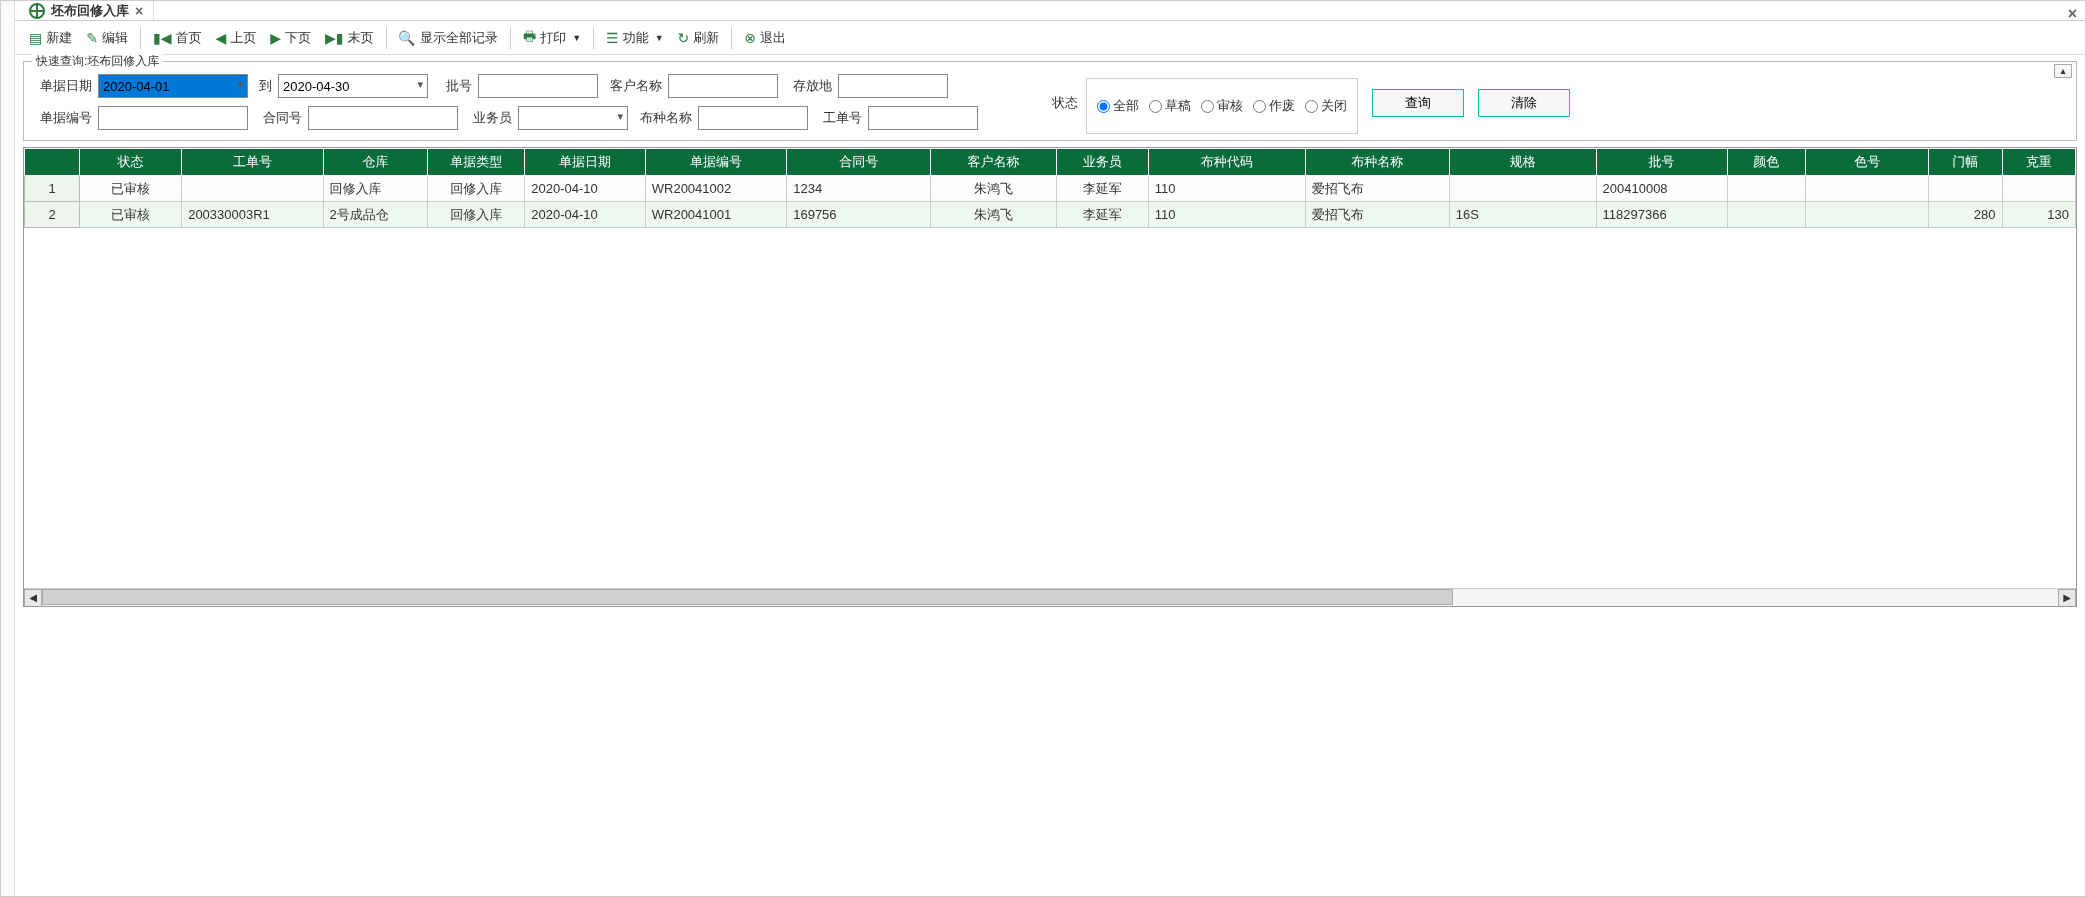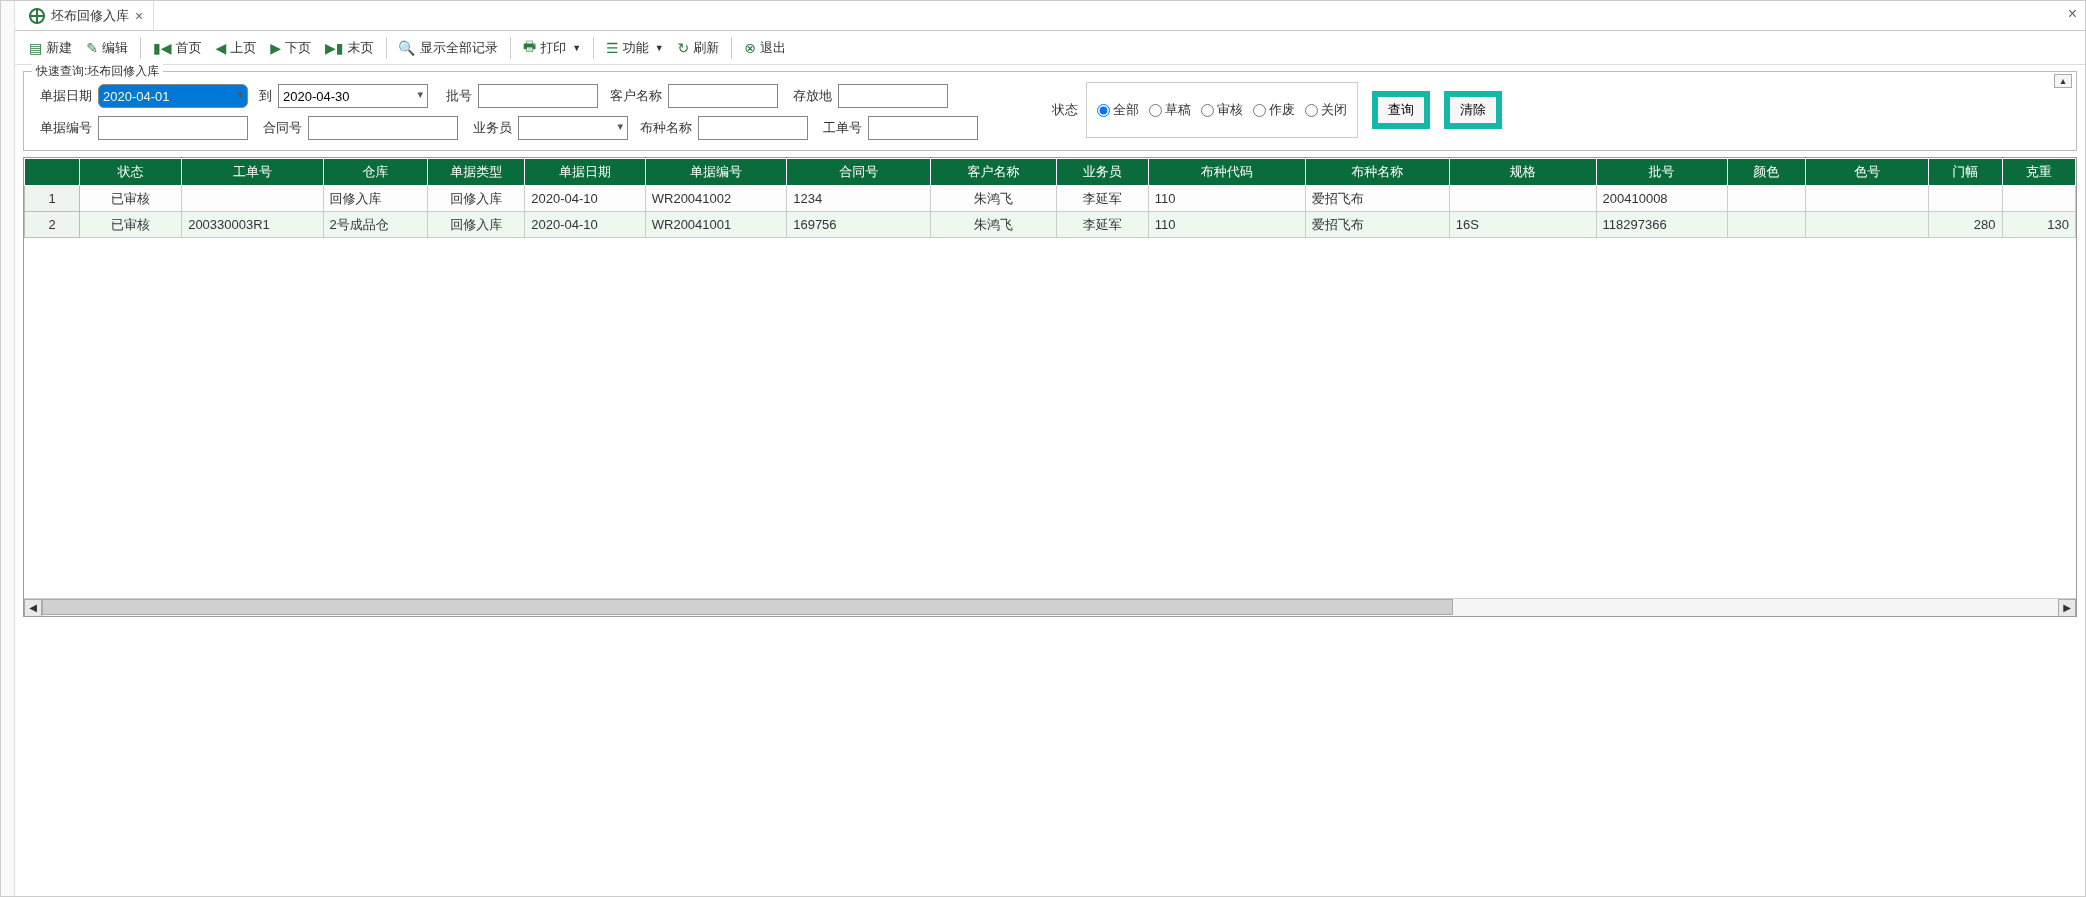--- a/index.html
+++ b/index.html
@@ -1,46 +1,46 @@
 <!DOCTYPE html>
 <html><head>
   <meta charset="utf-8">
   <style>
     * { box-sizing: border-box; margin: 0; padding: 0; }
     body { font-family: "Microsoft YaHei", "SimSun", sans-serif; font-size: 13px; background: #fff; color: #333; }
     .window { width: 2086px; height: 897px; border: 1px solid #ccc; position: relative; }
     
-    .tab-bar { height: 30px; border-bottom: 1px solid #ccc; display: flex; align-items: center; padding: 0 4px; position: relative; }
+    .tab-bar { height: 20px; border-bottom: 1px solid #ccc; display: flex; align-items: center; padding: 0 4px; position: relative; font-weight: bold; }
     .tab { display: flex; align-items: center; gap: 6px; padding: 4px 10px; border-right: 1px solid #ddd; height: 100%; }
     .tab .globe { width: 16px; height: 16px; border: 2px solid #2d7a3f; border-radius: 50%; position: relative; }
     .tab .globe::before { content: ''; position: absolute; top: -2px; left: 5px; width: 2px; height: 16px; background: #2d7a3f; }
     .tab .globe::after { content: ''; position: absolute; left: -2px; top: 5px; height: 2px; width: 16px; background: #2d7a3f; }
     .tab-close { cursor: pointer; font-size: 14px; color: #666; }
     .window-close { position: absolute; right: 8px; top: 4px; font-size: 16px; color: #666; cursor: pointer; }
     
     .toolbar { height: 34px; display: flex; align-items: center; padding: 0 8px; gap: 2px; border-bottom: 1px solid #ddd; }
     .tb-btn { display: flex; align-items: center; gap: 4px; padding: 3px 6px; cursor: pointer; border-radius: 2px; }
     .tb-sep { width: 1px; height: 22px; background: #ccc; margin: 0 4px; }
     .tb-icon { font-size: 14px; color: #2d7a3f; display: inline-block; }
     .dropdown-caret { font-size: 9px; color: #333; margin-left: 2px; }
     
     .query-panel { border: 1px solid #bbb; margin: 6px 8px; padding: 6px 10px 10px 10px; position: relative; }
     .query-legend { position: absolute; top: -9px; left: 8px; background: #fff; padding: 0 4px; font-size: 12px; }
     .query-collapse { position: absolute; top: 2px; right: 4px; width: 18px; height: 14px; border: 1px solid #aaa; text-align: center; font-size: 10px; line-height: 12px; cursor: pointer; background: #f5f5f5; }
     .query-rows { display: flex; flex-direction: column; gap: 8px; margin-top: 6px;}
     .query-row { display: flex; align-items: center; gap: 6px; }
     .q-label { text-align: right; min-width: 58px; font-size: 13px; }
     .q-input { border: 1px solid #888; height: 24px; padding: 0 4px; font-size: 13px; background: #fff; }
-    .q-input.sel { background: #0078d7; color: #fef9c3; border-radius: 6px; }
+    .q-input.sel { background: #0078d7; color: #000000; }
     .q-input.combo { padding-right: 18px; position: relative; }
     .combo-wrap { position: relative; display: inline-block; }
     .combo-wrap::after { content: '▾'; position: absolute; right: 5px; top: 4px; font-size: 11px; color: #555; pointer-events: none; }
-    .status-group { border: 1px solid #ccc; padding: 16px 10px; display: flex; gap: 10px; align-items: center; height: 56px; margin-left: 8px; }
+    .status-group { border: 1px solid #ccc; padding: 16px 10px; display: flex; gap: 10px; align-items: center; height: 56px; margin-left: 8px; margin-top: 6px; }
     .status-group label { display: flex; align-items: center; gap: 3px; font-size: 13px; }
-    .action-btn { border: 6px solid #14b8a6; background: #f7f7f7; padding: 4px 10px; cursor: pointer; font-size: 13px; margin-left: 14px; }
+    .action-btn { border: 1px solid #14b8a6; background: #f7f7f7; padding: 4px 32px; cursor: pointer; font-size: 13px; margin-left: 14px; }
     .status-wrapper { display: flex; align-items: center; }
     
     .grid-wrap { margin: 0 8px; border: 1px solid #999; height: 460px; overflow: hidden; position: relative; }
     table.grid { border-collapse: collapse; width: 100%; table-layout: fixed; }
     table.grid th { background: #0a6b3b; color: #fff; font-weight: normal; font-size: 13px; border: 1px solid #fff; padding: 4px 6px; text-align: center; height: 26px; }
     table.grid th.rownum-h { background: #0a6b3b; width: 42px; }
     table.grid td { border: 1px solid #ccc; padding: 3px 6px; font-size: 13px; height: 26px; white-space: nowrap; overflow: hidden; text-overflow: ellipsis; }
     table.grid td.rownum { background: #eef5ee; text-align: center; width: 42px; border: 1px solid #bbb; }
     table.grid tr.odd td:not(.rownum) { background: #fdfdfd; }
     table.grid tr.even td:not(.rownum) { background: #eef8ee; }

